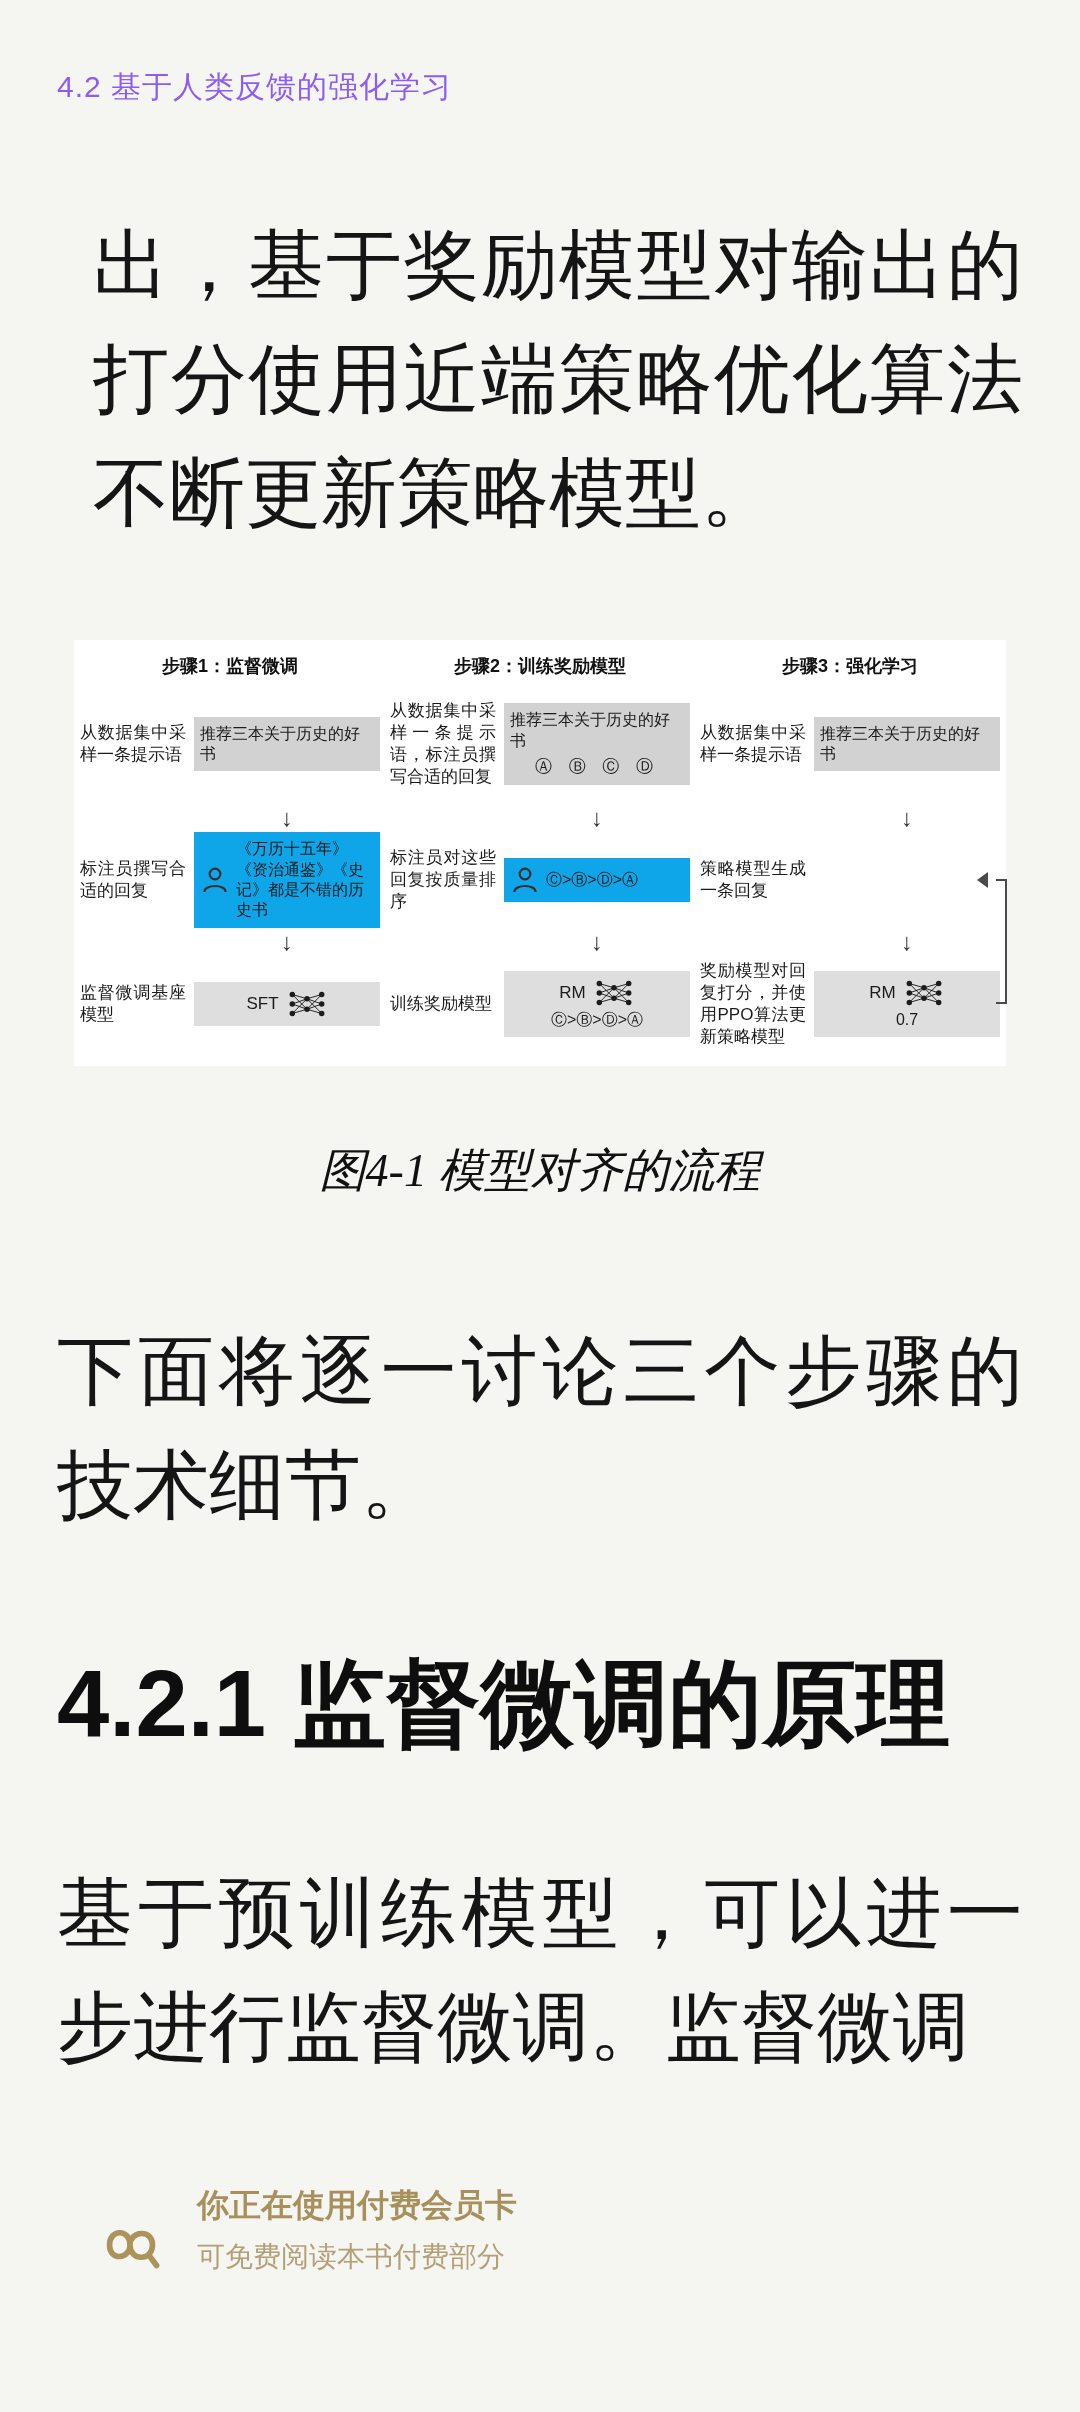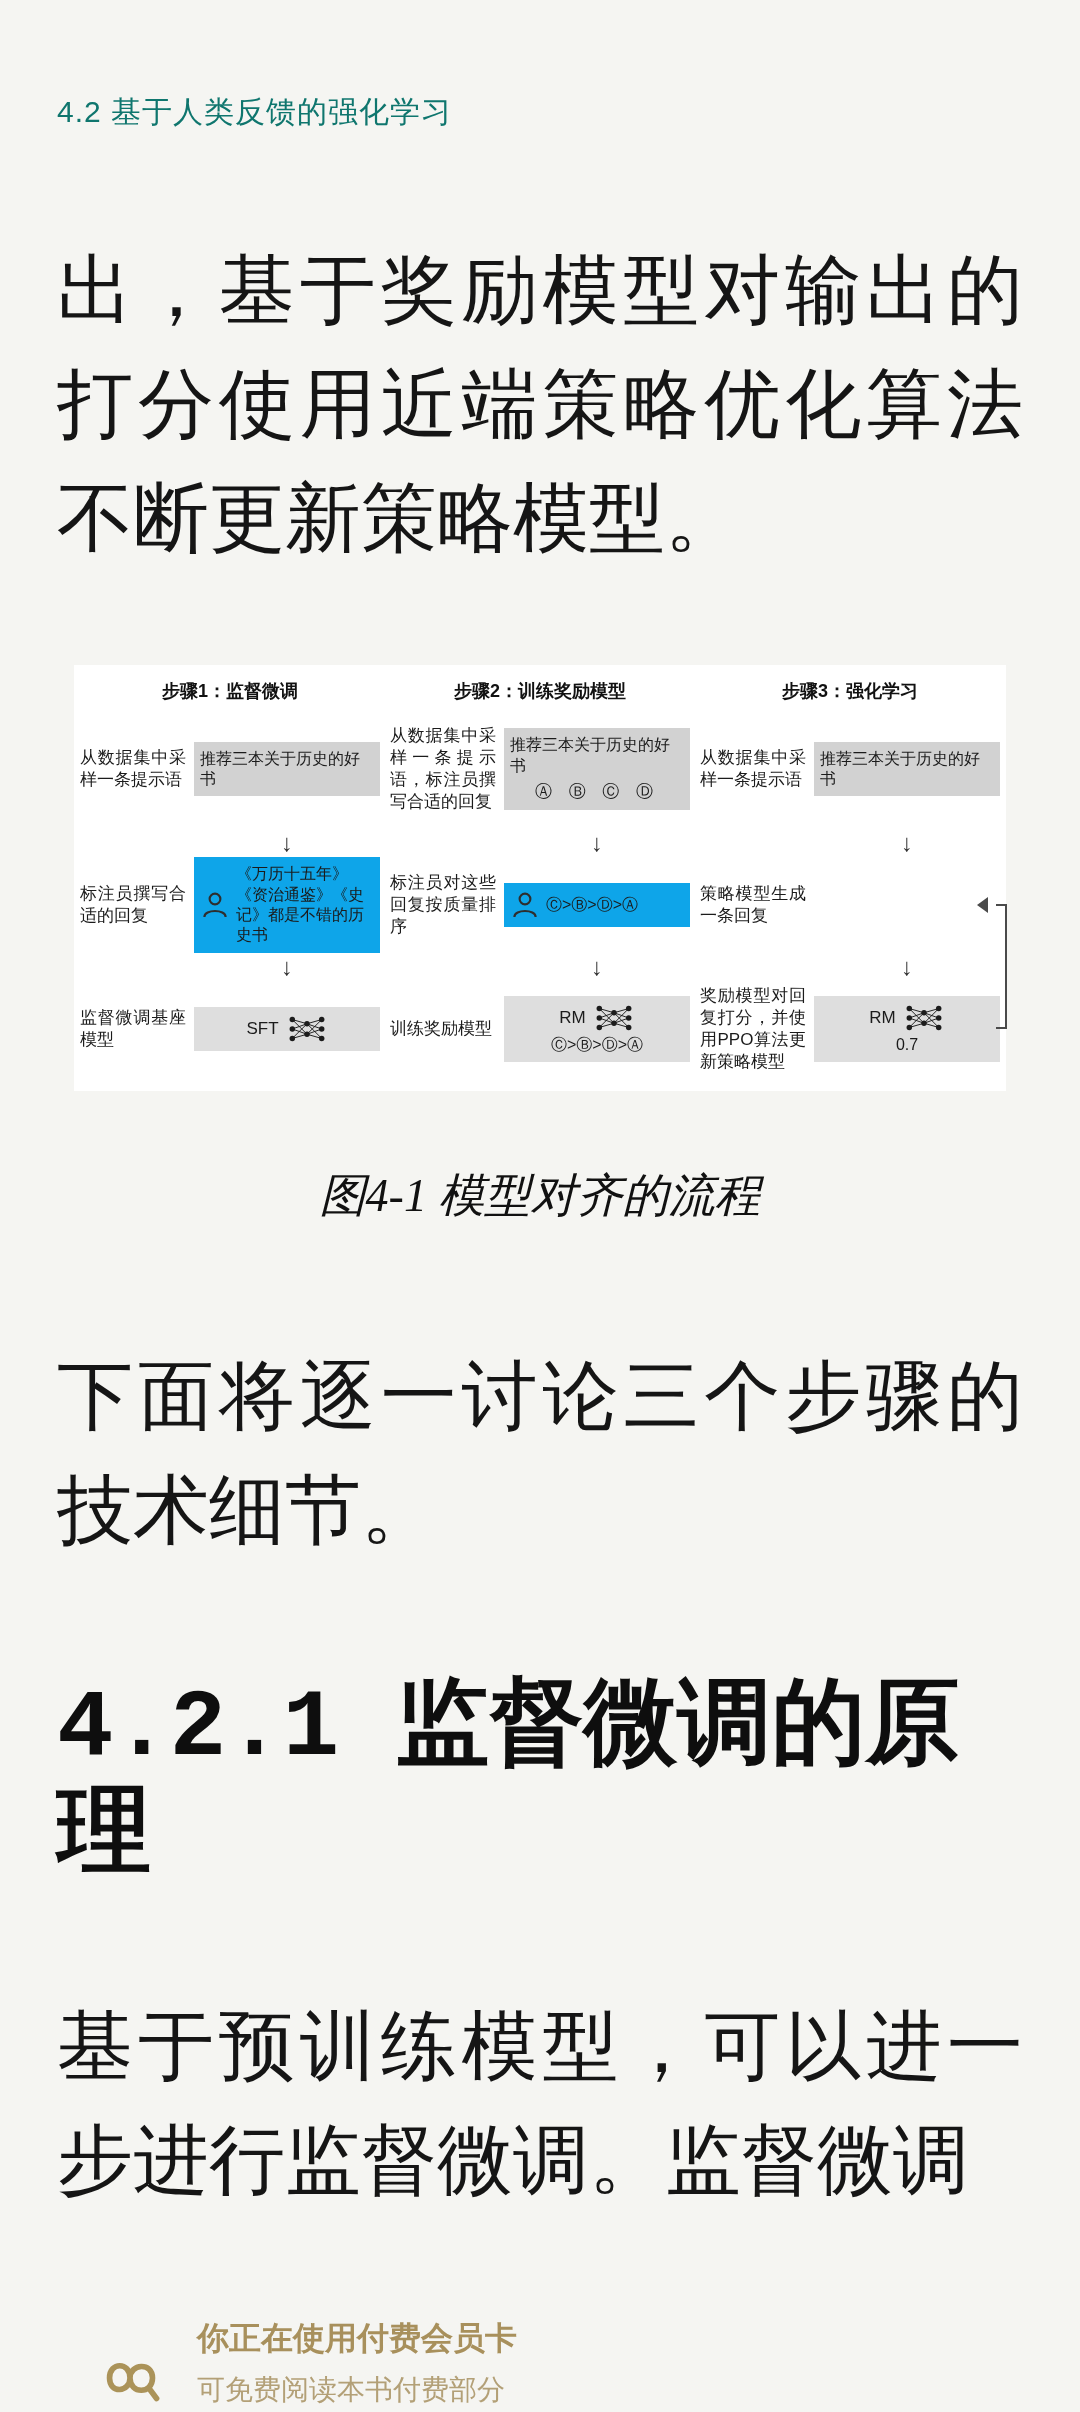--- a/index.html
+++ b/index.html
@@ -5,28 +5,28 @@
   * { margin:0; padding:0; box-sizing:border-box; }
   html,body { background:#dcdcdc; }
   .screen {
     position:relative; width:1080px; height:2412px; margin:0 auto;
     background:#f5f5f2; overflow:hidden;
     font-family:"Liberation Sans", sans-serif; color:#141414;
   }
   .content { padding:0 57px; }
 
   .section-label {
-    padding-top:92px; font-size:30px; color:#0f766e; letter-spacing:1px;
+    padding-top:67px; font-size:30px; color:#8b5cf6; letter-spacing:1px;
   }
 
   .para {
     font-size:76px; line-height:114px; color:#151515;
     text-align:justify; word-break:break-all;
   }
-  .p1 { margin-top:100px; }
+  .p1 { margin-top:100px;margin-left:36px; }
   .p2 { margin-top:112px; }
   .p3 { margin-top:98px; }
 
   figure { margin:0; }
   .figure-wrap { margin-top:90px; }
   .figure {
     width:932px; margin:0 auto; background:#ffffff;
     padding:10px 6px 14px 6px;
   }
   .fig-grid { display:flex; gap:10px; }
@@ -74,21 +74,21 @@
   }
 
   .caption {
     margin-top:74px; text-align:center;
     font-family:"Liberation Serif", serif; font-style:italic;
     font-size:46px; color:#111;
   }
 
   .heading {
     margin-top:108px;
-    font-family:Liberation Mono, monospace; font-weight:bold;
+    font-family:Liberation Sans, sans-serif; font-weight:bold;
     font-size:94px; line-height:1.15; color:#0e0e0e;
   }
 
   .footer {
     margin-top:100px; margin-left:28px;
     display:flex; align-items:flex-end; gap:22px; cursor:pointer;
   }
   .member-icon { width:90px; height:62px; flex:0 0 90px; }
   .footer-title { font-size:32px; font-weight:bold; color:#a8905c; }
   .footer-sub { font-size:28px; color:#b3a077; margin-top:10px; }

